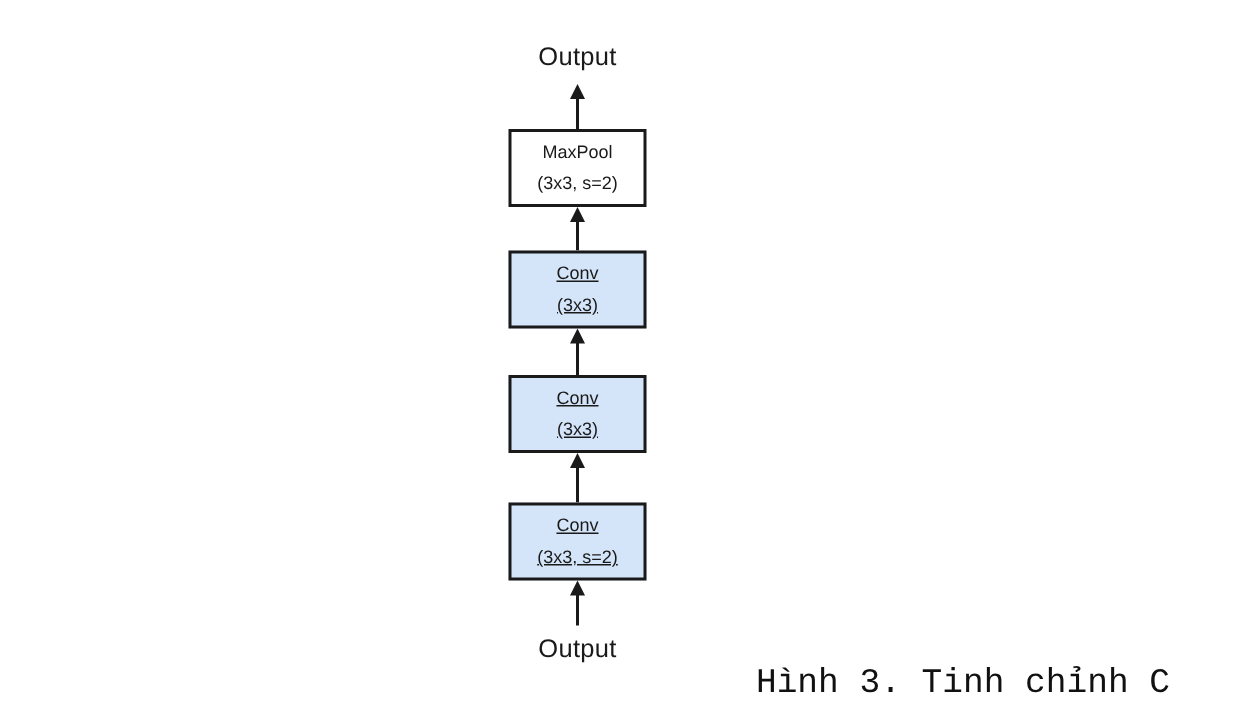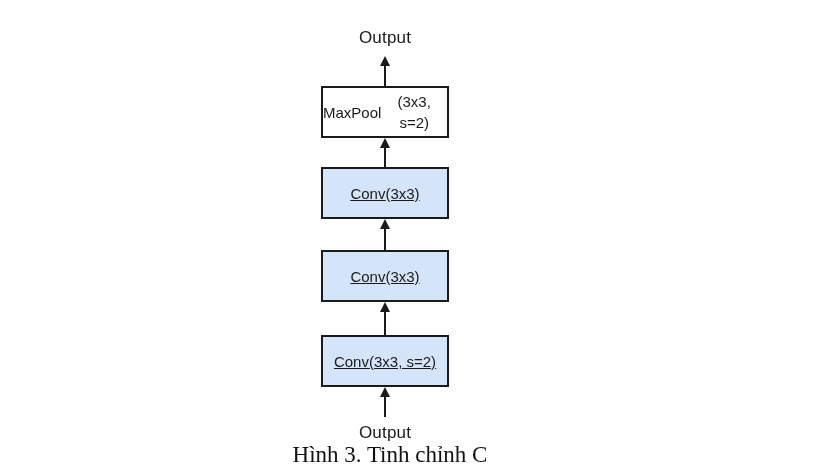--- a/index.html
+++ b/index.html
@@ -49,41 +49,42 @@
     flex: 1;
     background: var(--stroke, #1a1a1a);
     margin-top: -1px;
   }
   .a1 { height: 30px; margin-top: 8px; }
   .a2 { height: 29px; }
   .a3 { height: 31px; }
   .a4 { height: 33px; }
   .a5 { height: 30px; }
   .node {
-    width: 128px;
+    width: 92px;
     height: 52px;
     box-sizing: border-box;
     border: 2px solid var(--stroke, #1a1a1a);
     display: flex;
+    flex-direction: column;
     align-items: center;
     justify-content: center;
-    font-size: 15px;
+    font-size: 12px;
     line-height: 21px;
     text-align: center;
   }
   .node-maxpool { background: var(--maxpool-fill, #ffffff); }
   .node-conv { background: var(--conv-fill, #d5e5f9); text-decoration: underline; }
   .input-label { margin-top: 6px; }
   .caption {
     position: absolute;
     top: 441px;
     left: 0;
     width: 780px;
-    text-align: center;
-    font-family: Liberation Serif, serif;
+    text-align: right;
+    font-family: Liberation Mono, monospace;
     font-size: 23px;
     line-height: 28px;
     color: #111111;
   }
 </style>
 </head>
 <body>
 
 <div class="diagram">
 

